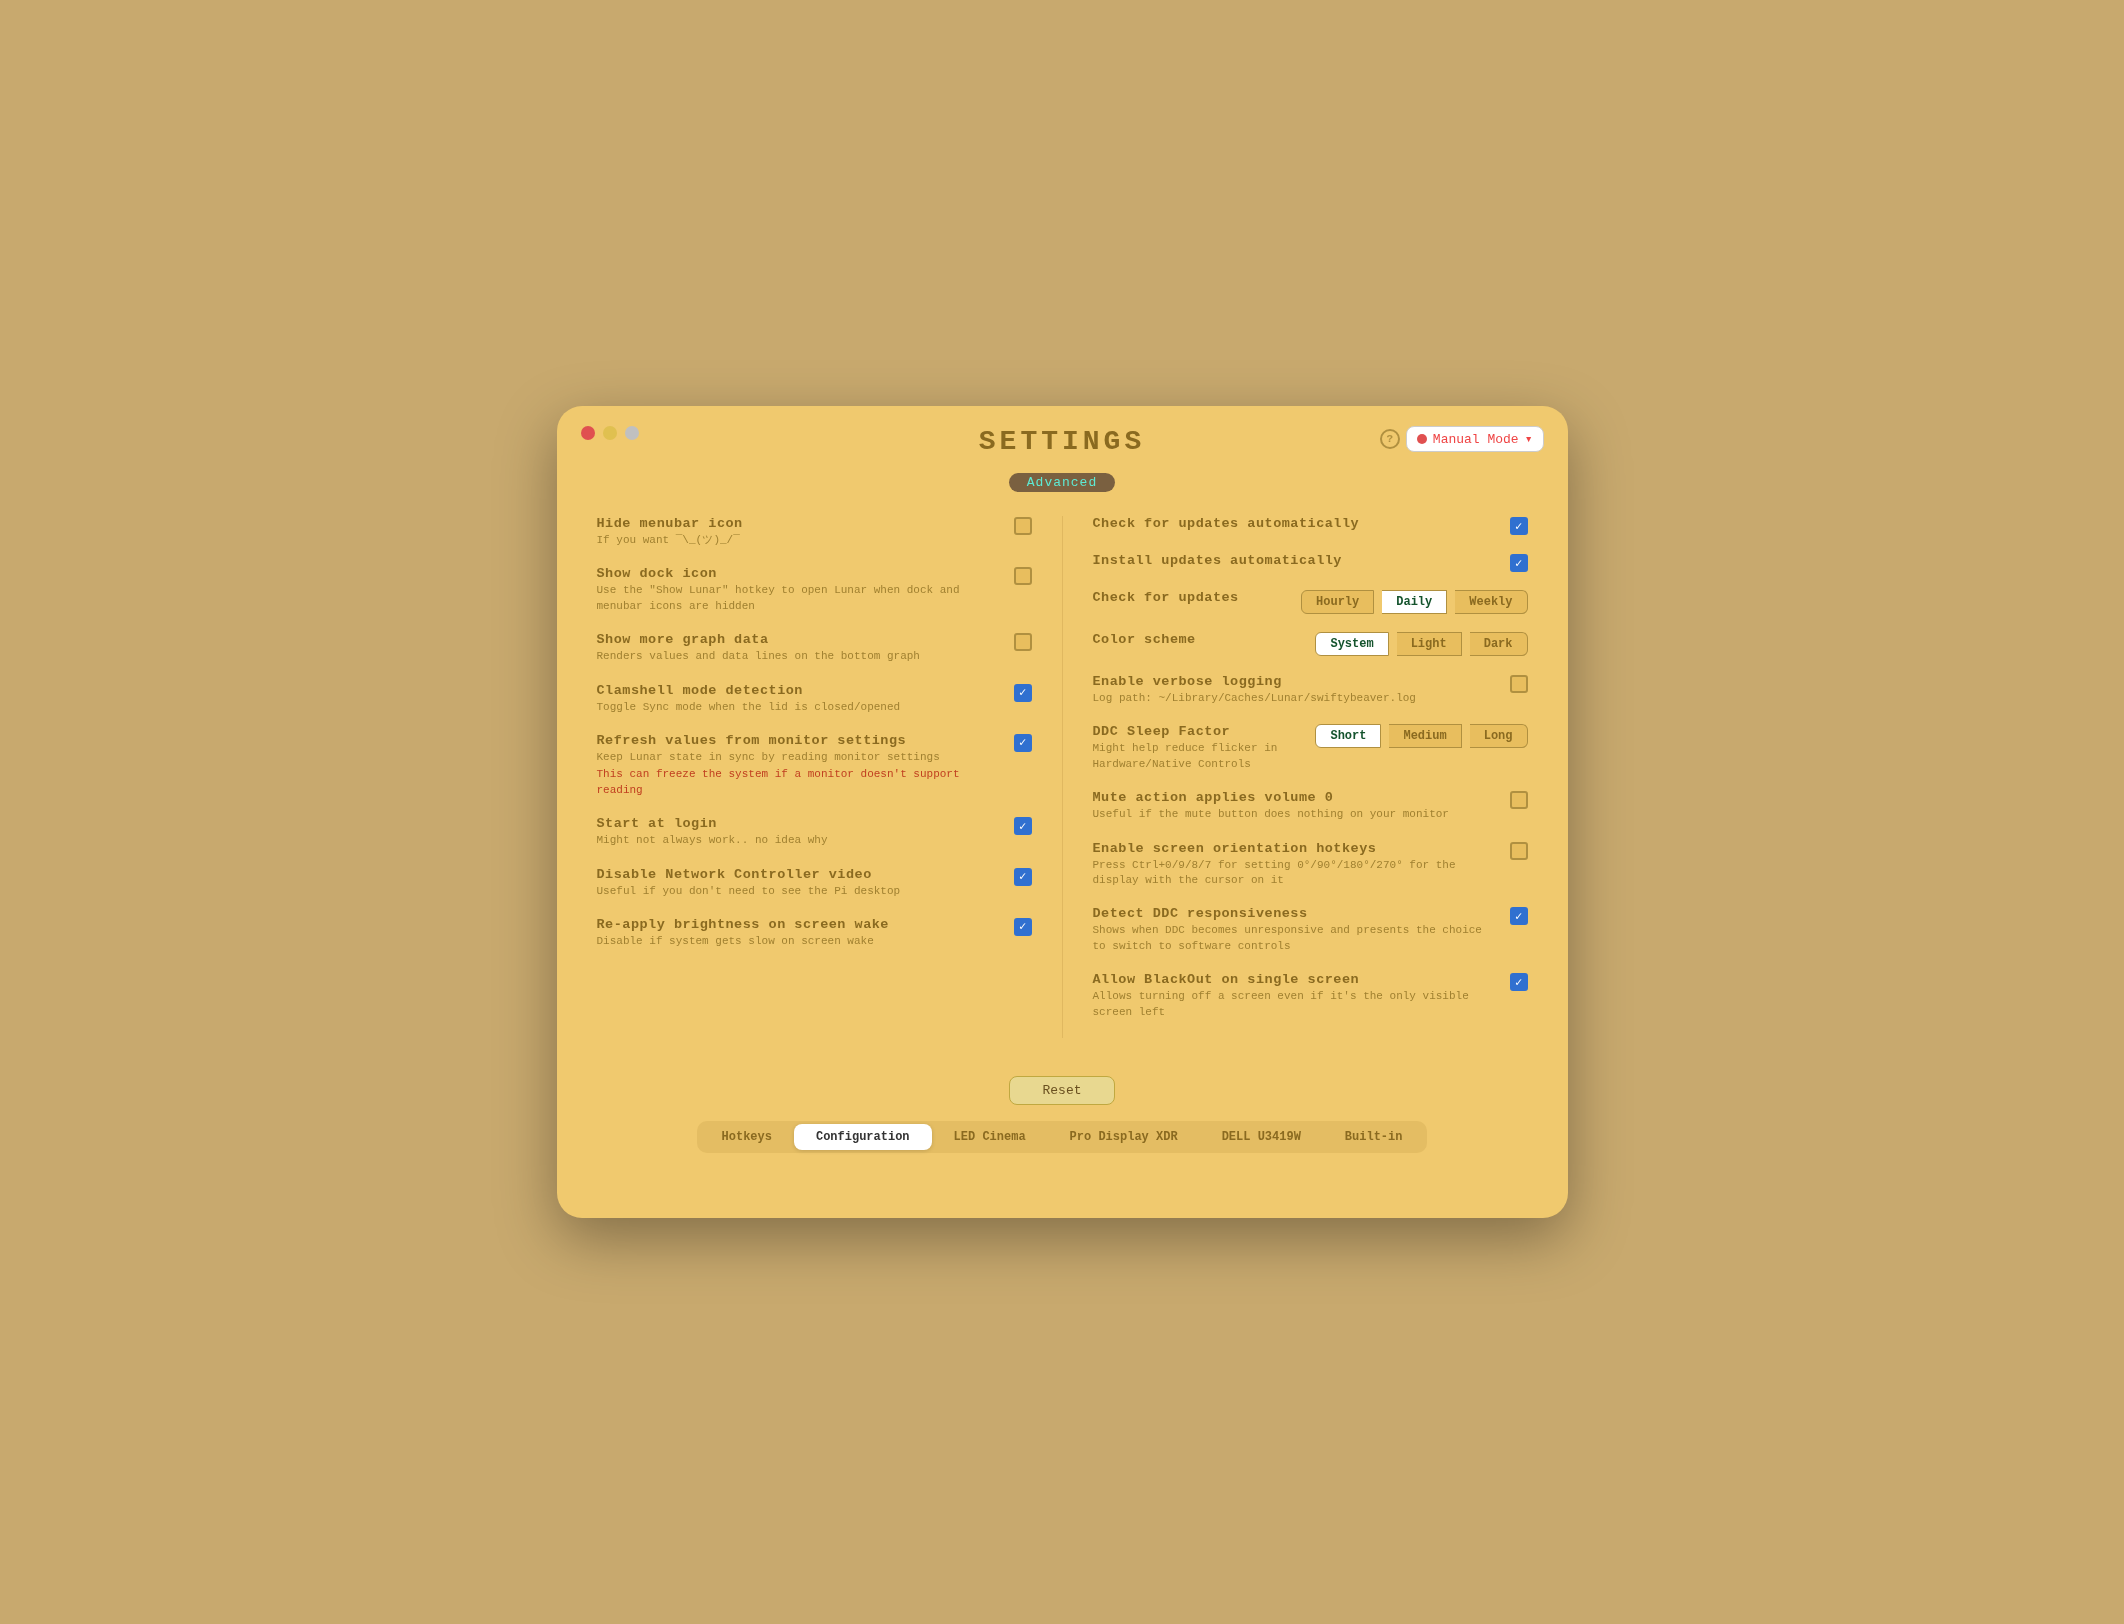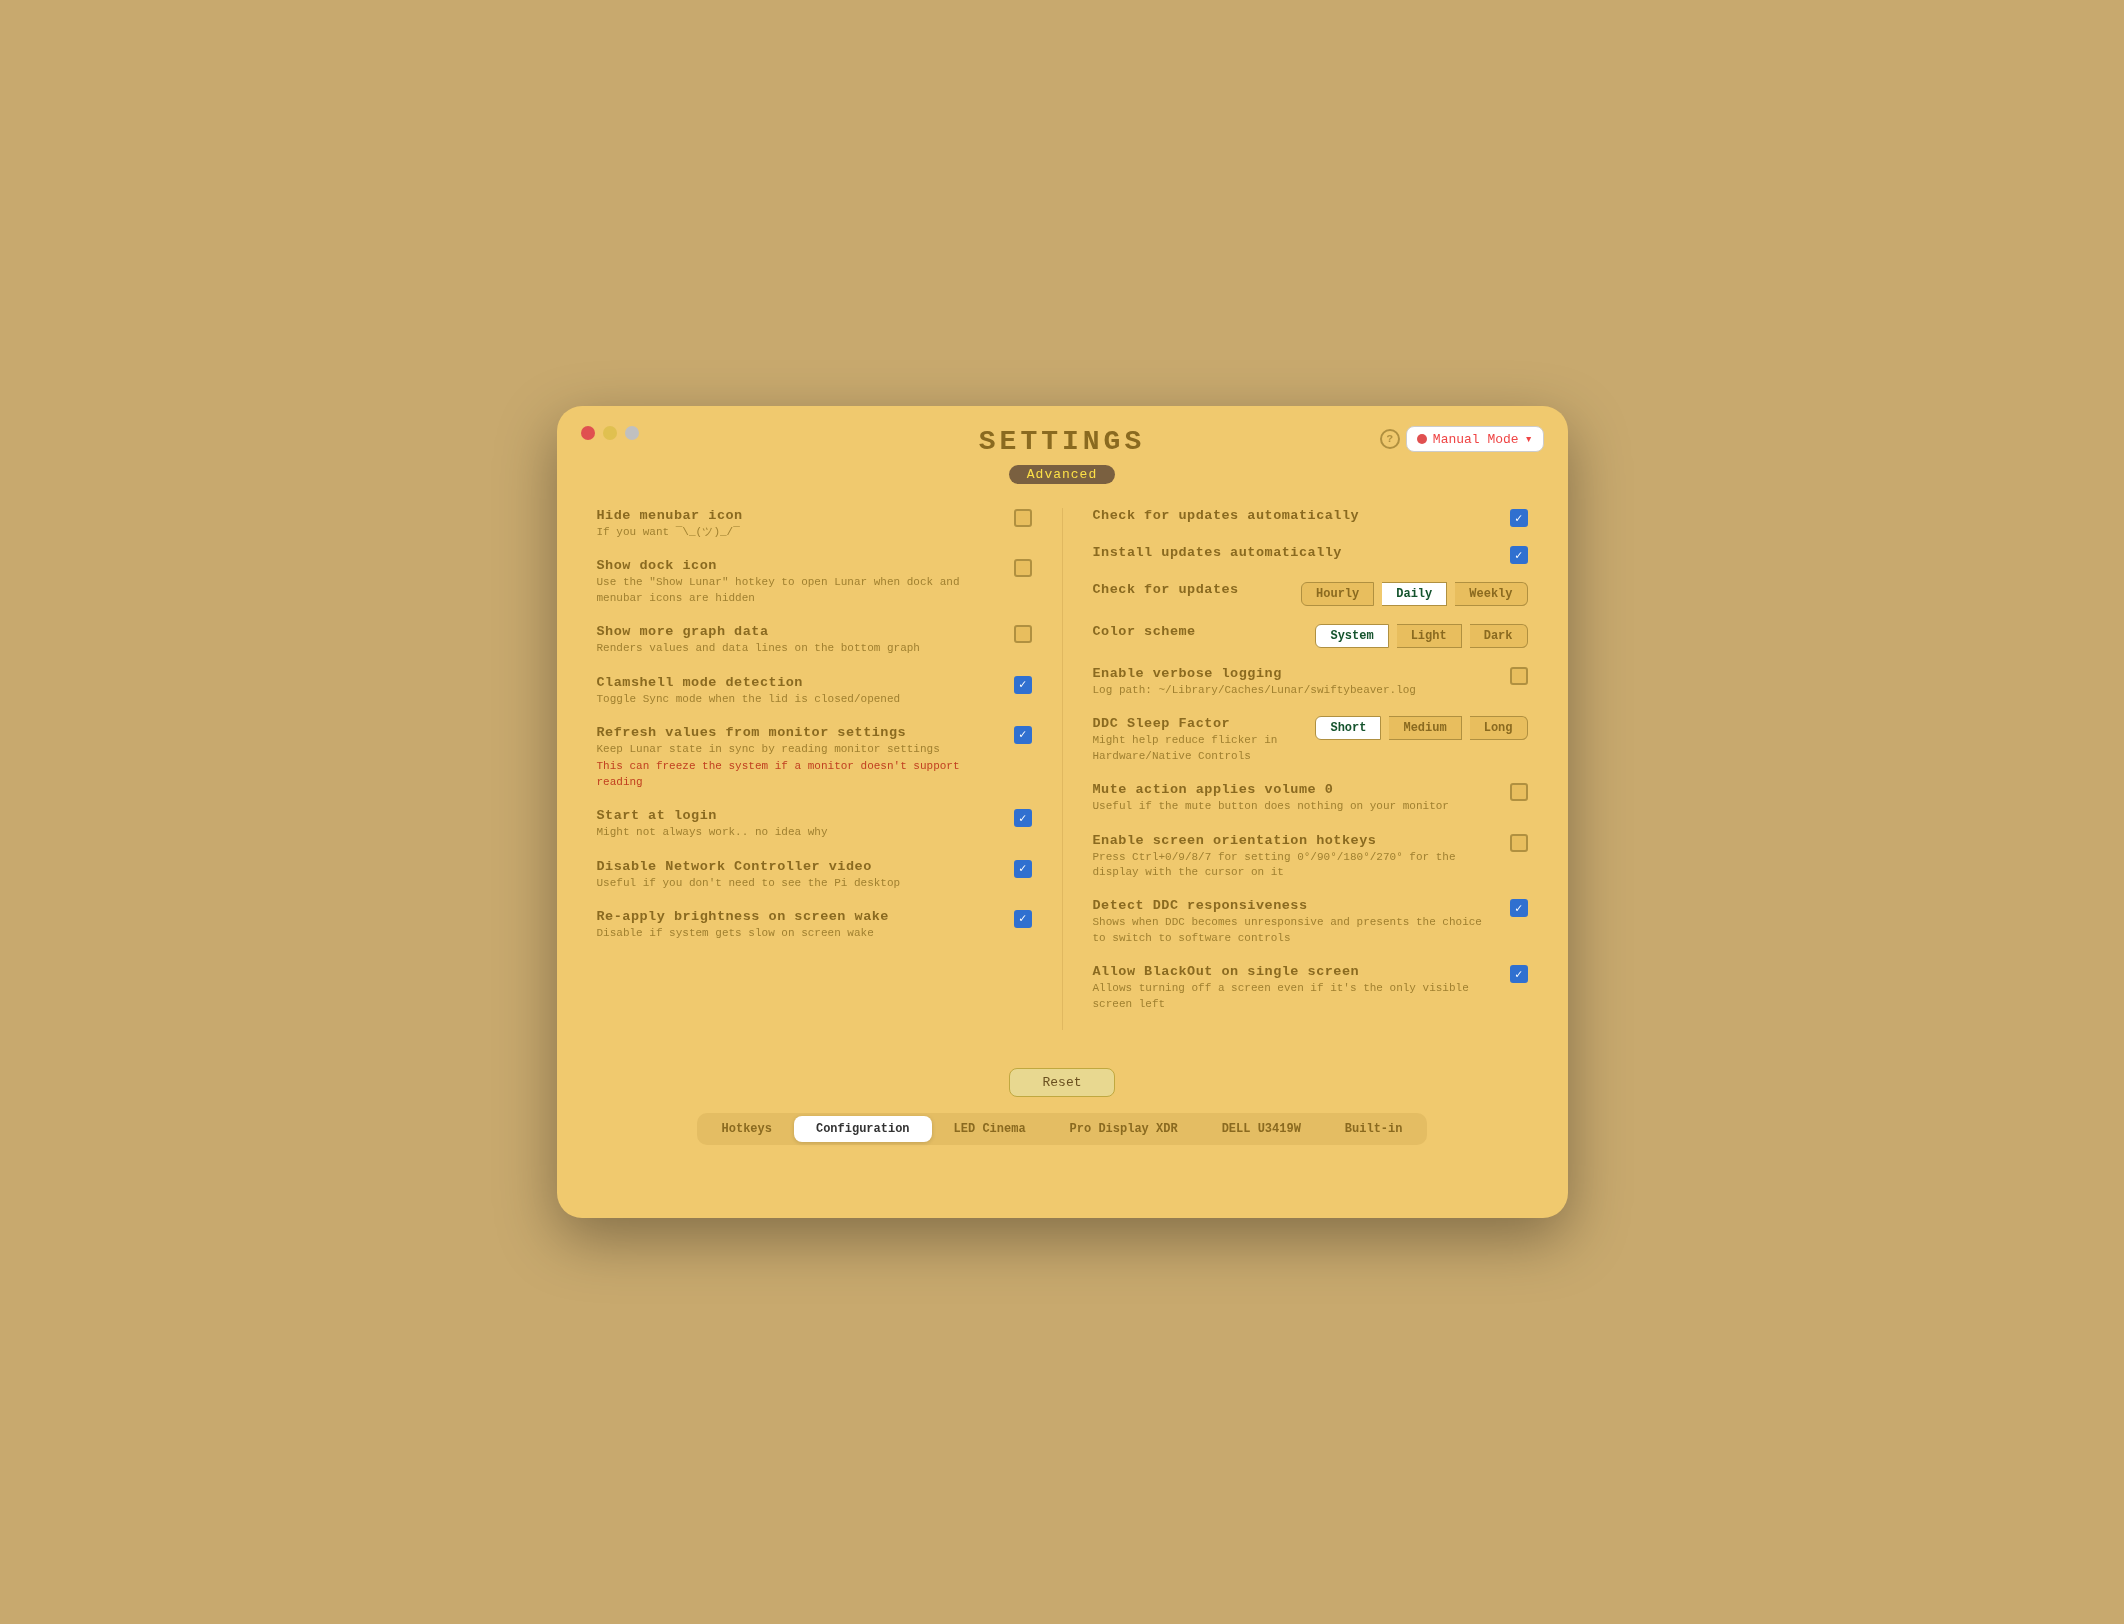--- a/index.html
+++ b/index.html
@@ -58,25 +58,25 @@
       font-size: 28px;
       font-weight: bold;
       color: #8a6a20;
       letter-spacing: 4px;
       font-family: 'Courier New', Courier, monospace;
     }
 
     .title-badge {
       display: inline-block;
       background: #7a6040;
-      color: #fde047;
+      color: #5eead4;
       font-size: 13px;
       padding: 2px 18px;
       border-radius: 10px;
-      margin-top: 8px;
+      margin-top: 16px;
       font-family: 'Courier New', Courier, monospace;
       letter-spacing: 1px;
     }
 
     .mode-control {
       position: absolute;
       right: 24px;
       top: 20px;
       display: flex;
       align-items: center;

